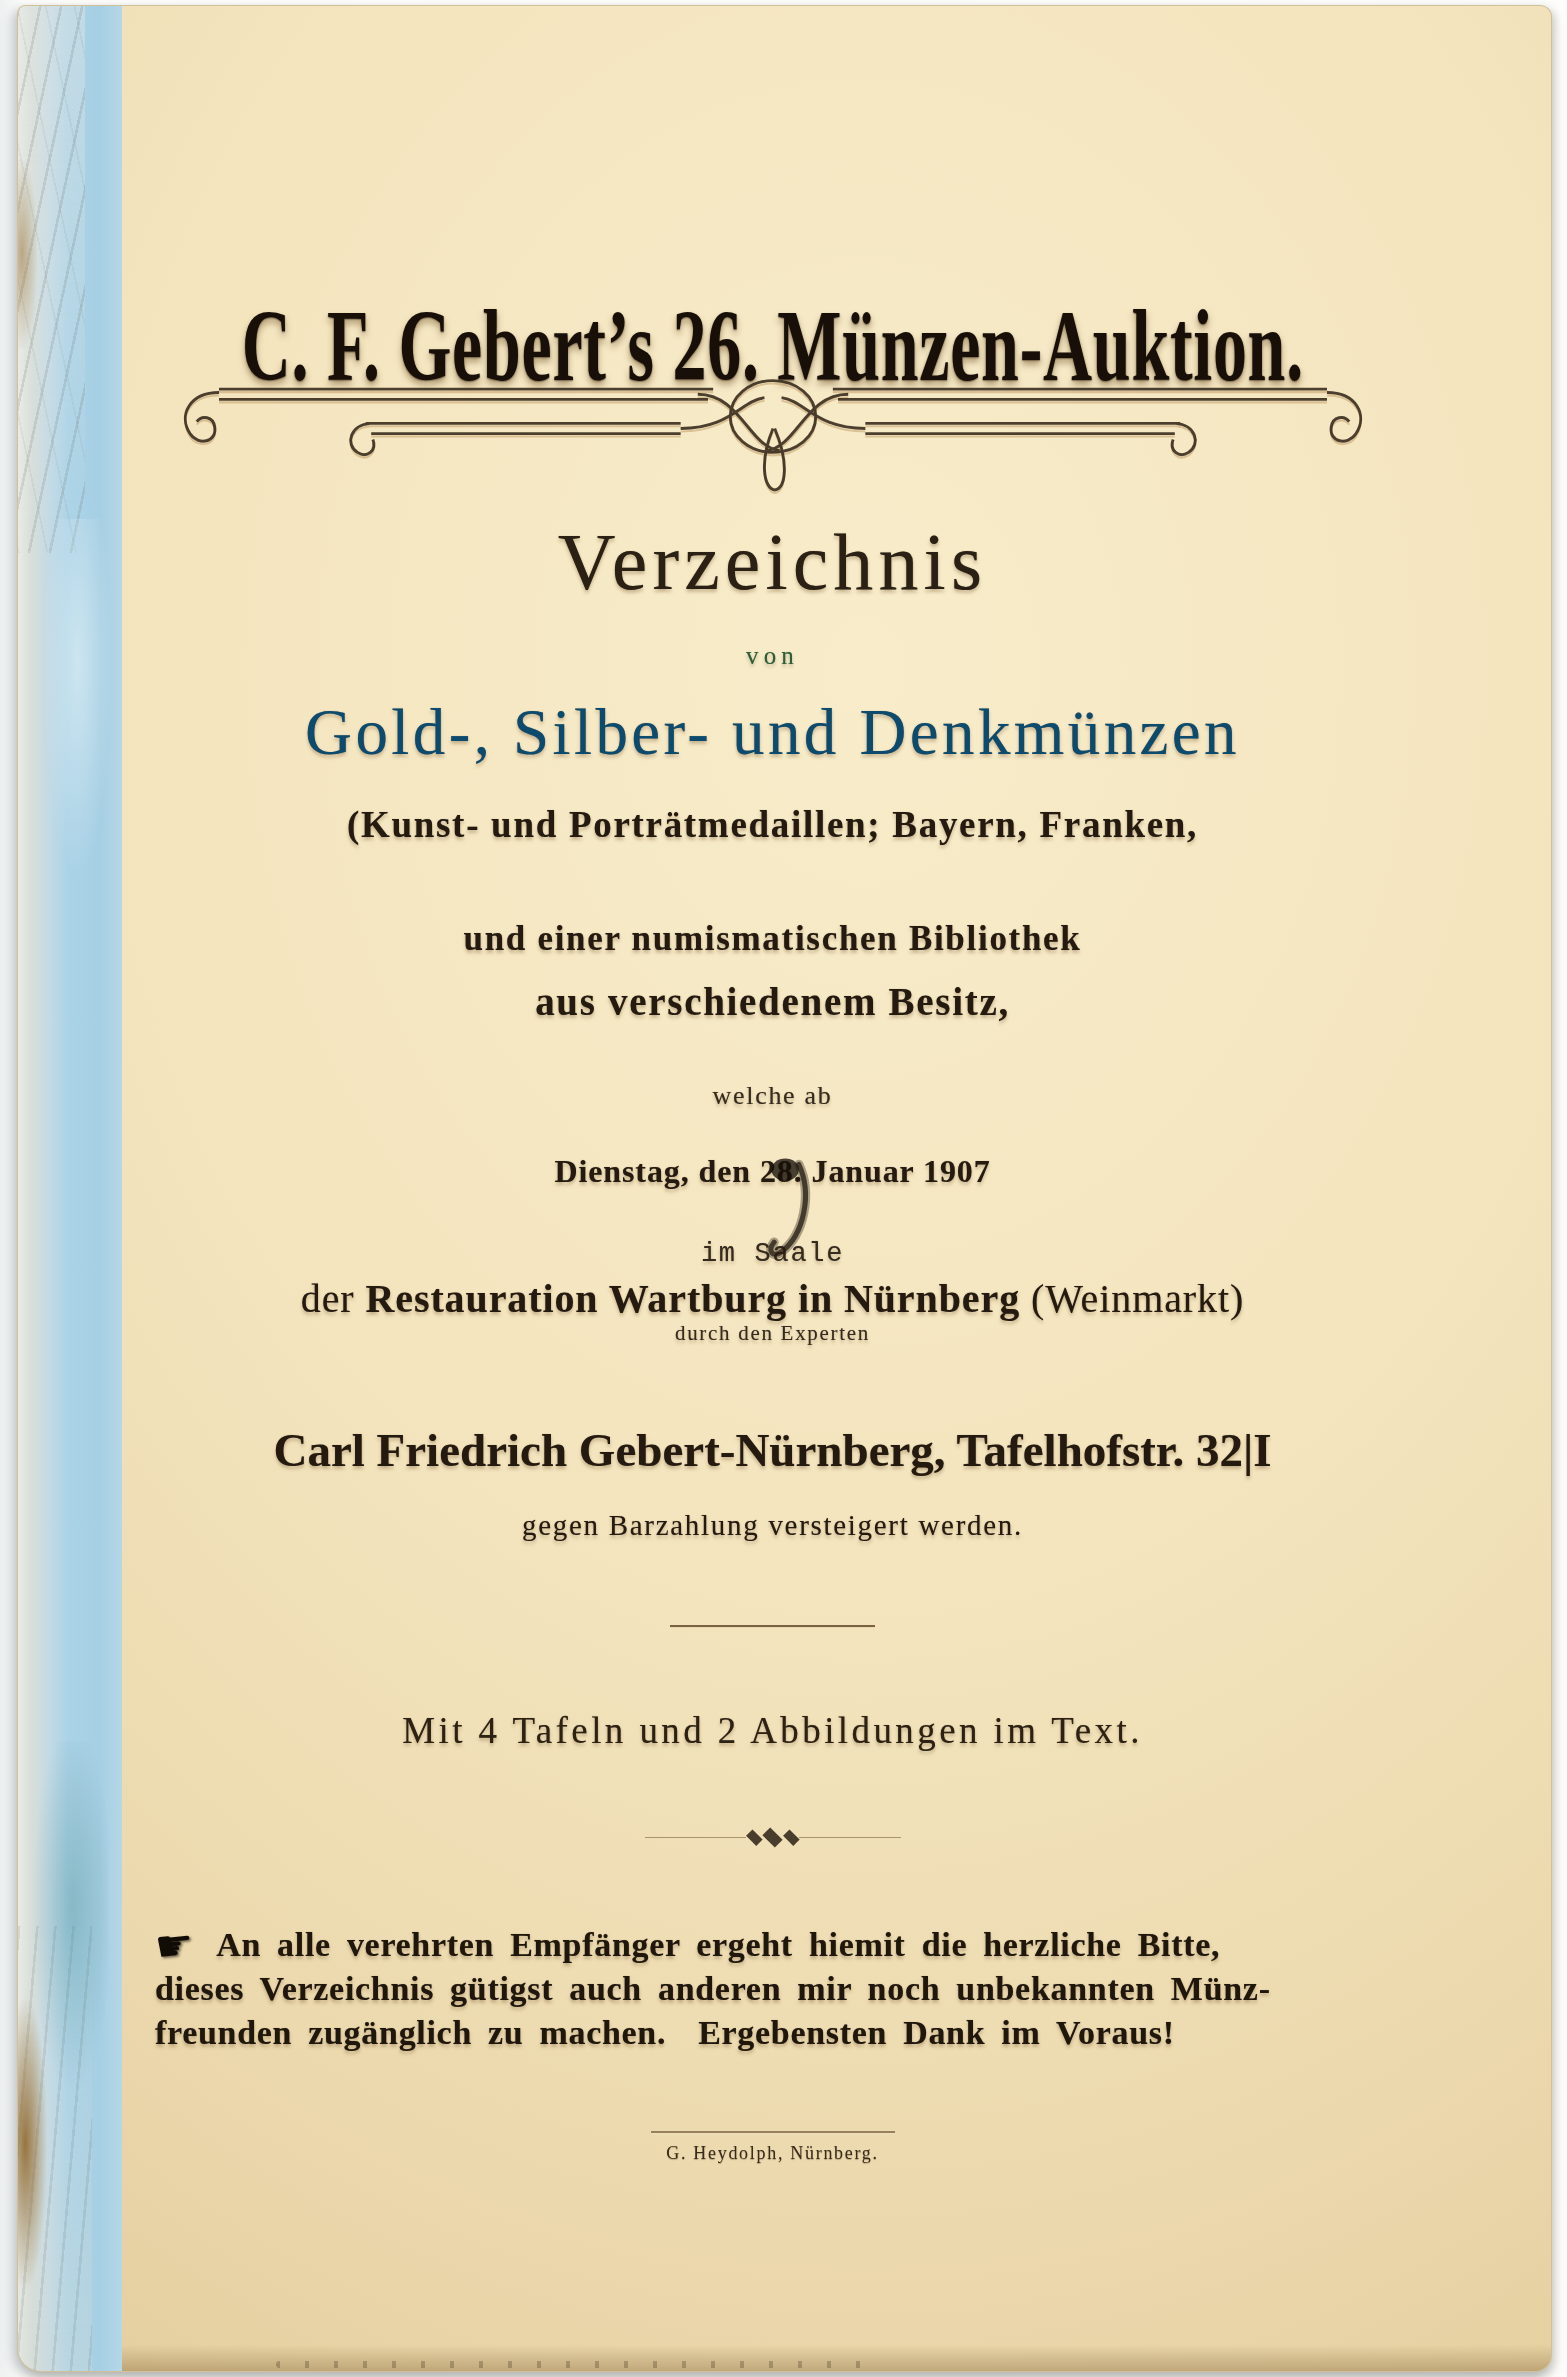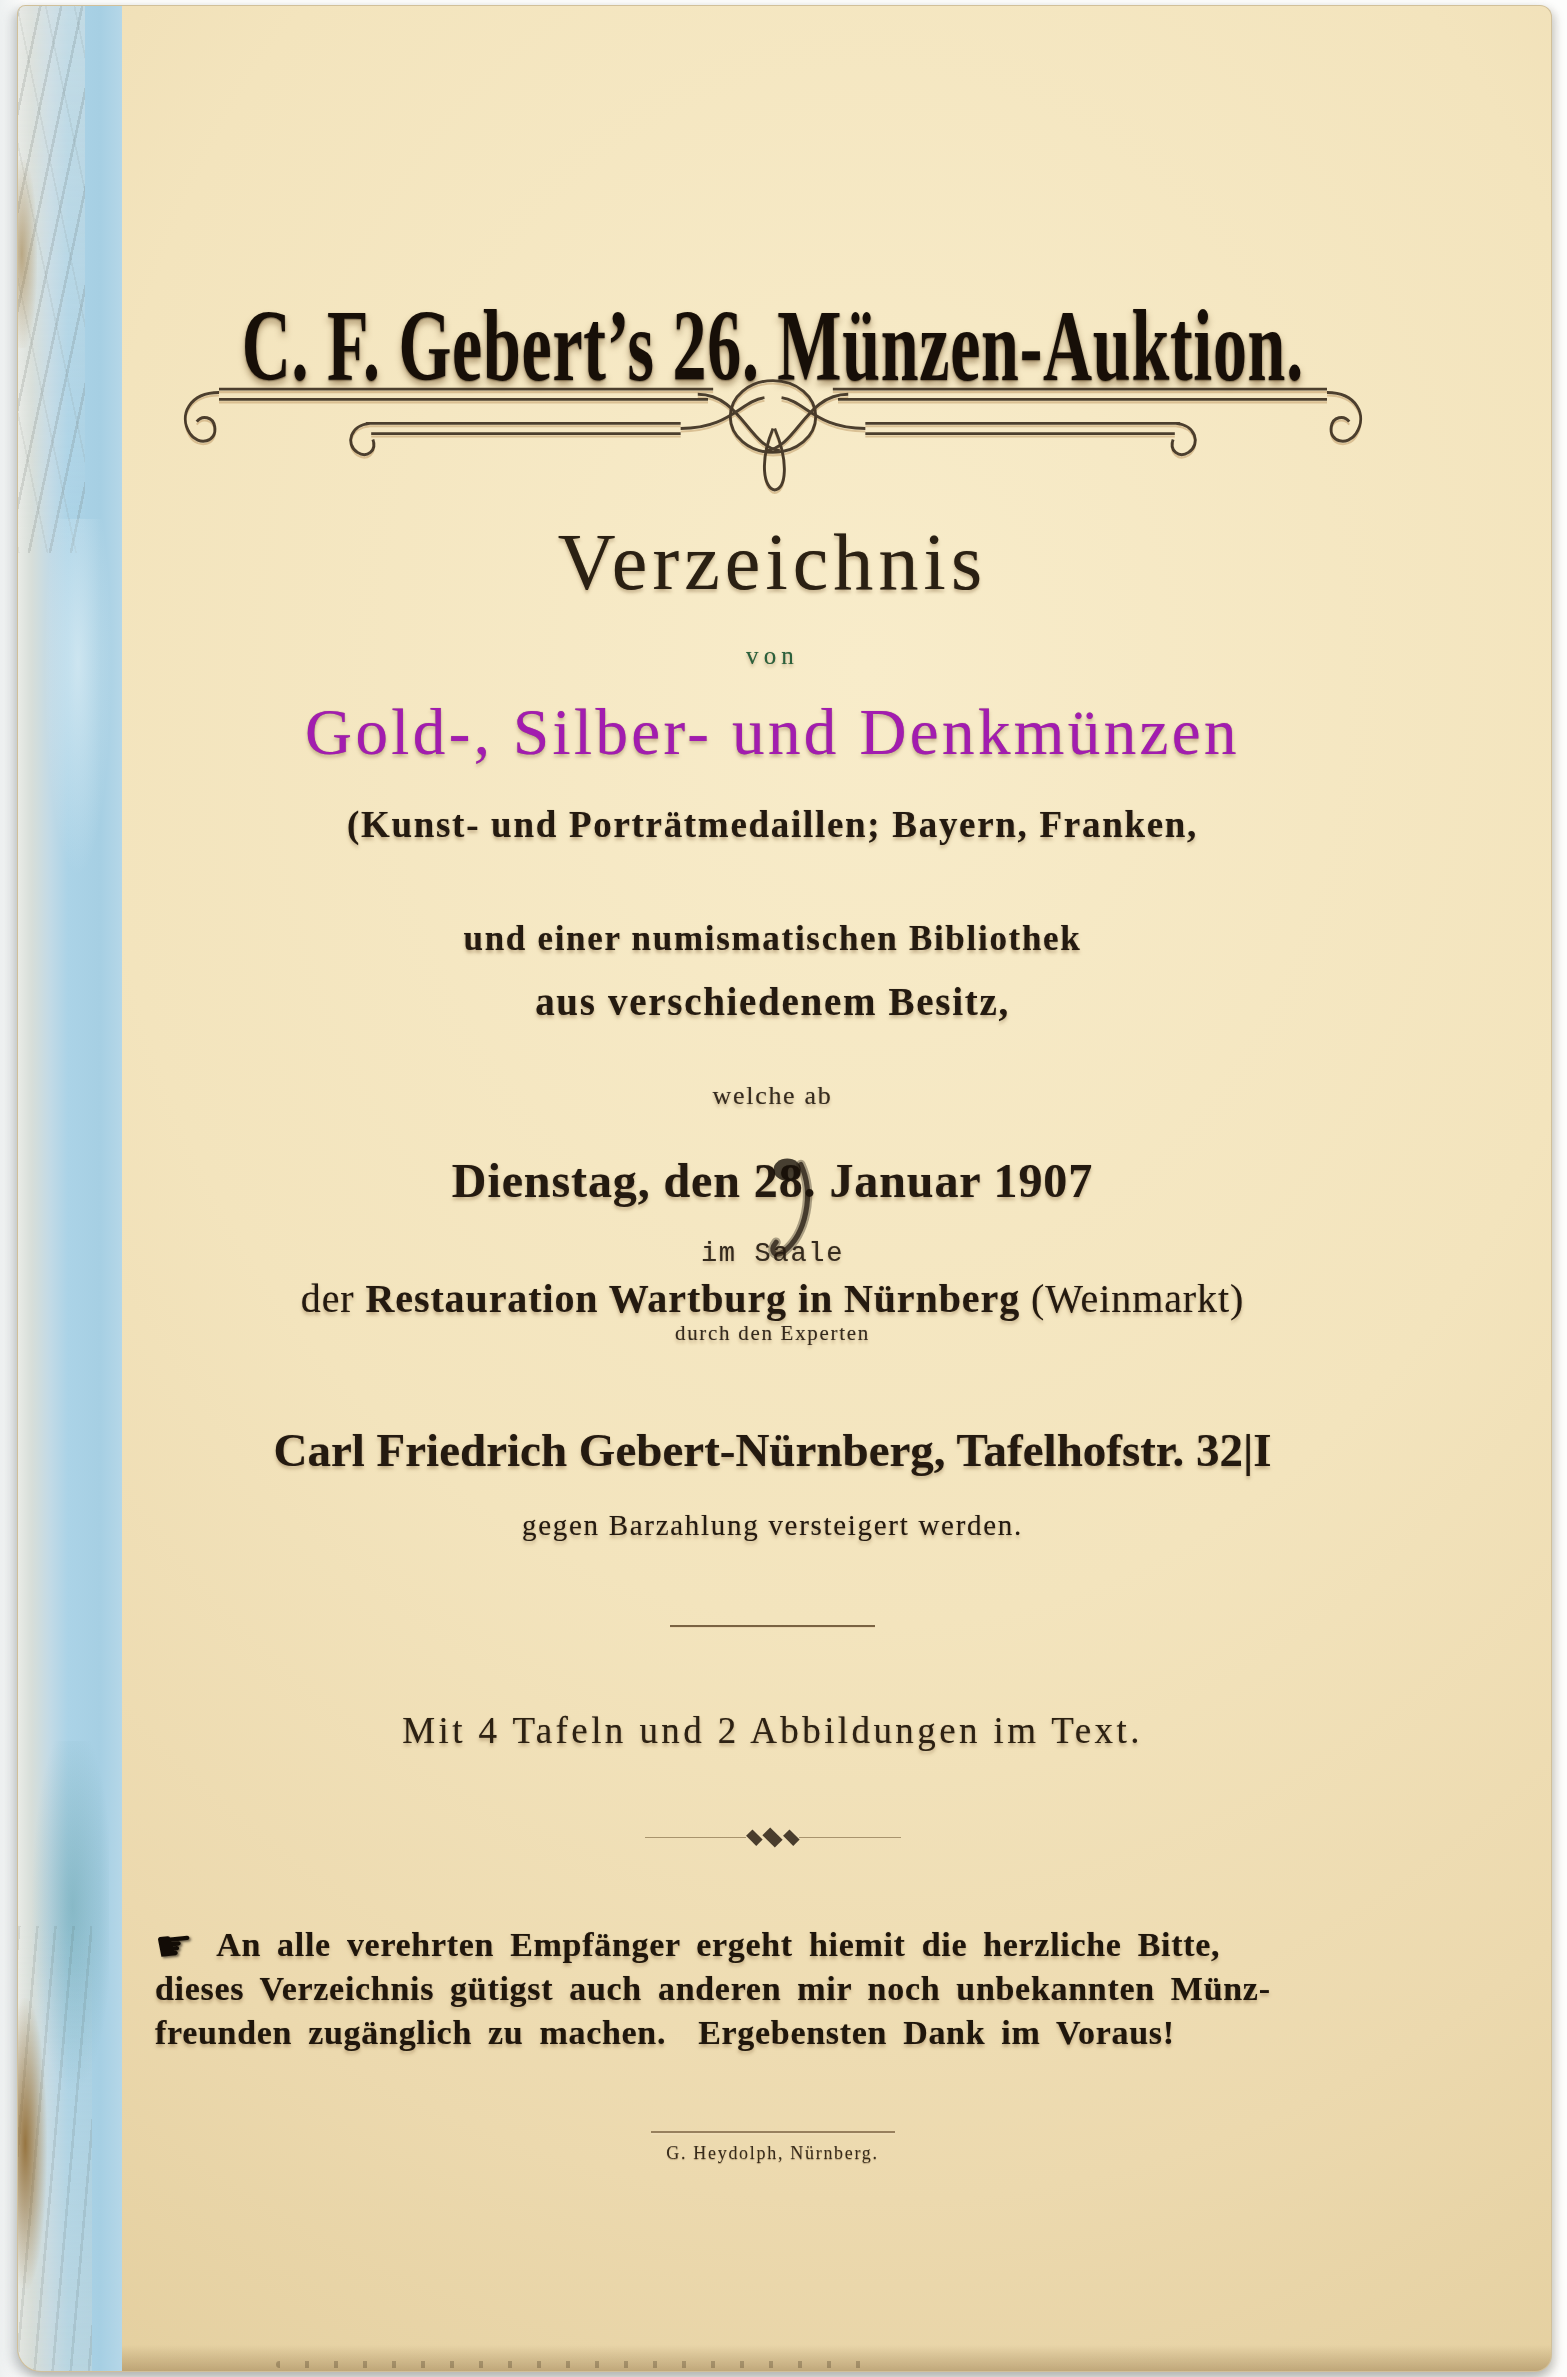--- a/index.html
+++ b/index.html
@@ -89,29 +89,29 @@
   .main-title .stretch {
     display: inline-block; transform: scale(.80, 1.2); transform-origin: 50% 50%;
     text-shadow: 0 4.3px 6px rgba(110,80,40,.5), 0 0.9px 1.7px rgba(40,28,14,.6);
   }
 
   .flourish-wrap { top: 359px; }
   .flourish-wrap svg { display: block; margin: 0 auto; }
 
   .verzeichnis { top: 511px; font-size: 80px; letter-spacing: 5.1px; color: #2a2013; }
   .von { top: 636px; font-size: 25px; letter-spacing: 5.1px; color: #14532d; opacity: .9; }
-  .subject { top: 689px; font-size: 65px; letter-spacing: 3.4px; color: #a21caf; }
+  .subject { top: 689px; font-size: 65px; letter-spacing: 3.4px; color: #0c4a6e; }
 
   .detail1 { top: 797px;  font-size: 37px; font-weight: 700; letter-spacing: 1.7px; }
   .detail2 { top: 855px; font-size: 37px; font-weight: 700; letter-spacing: 1.7px; }
   .detail3 { top: 913px; font-size: 35px; font-weight: 700; letter-spacing: 1.7px; }
   .detail4 { top: 973px; font-size: 39px; font-weight: 700; letter-spacing: 1.7px; }
 
   .welche  { top: 1075px; font-size: 26px; letter-spacing: 1.7px; opacity: .92; }
-  .date    { top: 1147px; font-size: 48px; font-weight: 700; letter-spacing: 0.9px; }
+  .date    { top: 1147px; font-size: 32px; font-weight: 700; letter-spacing: 0.9px; }
   .day-wrap { position: relative; display: inline-block; }
   .day-wrap svg { position: absolute; left: -8.5px; top: 3.4px; overflow: visible; }
   .im-saale { top: 1233px; font-size: 27px; letter-spacing: 1.7px; opacity: .92; font-family: Liberation Mono, monospace; }
   .venue   { top: 1269px; font-size: 40px; letter-spacing: 0.9px; }
   .venue b { font-weight: 700; }
   .expert-intro { top: 1315px; font-size: 21px; letter-spacing: 1.7px; opacity: .92; }
   .expert  { top: 1417px; font-size: 47px; font-weight: 700; }
   .terms   { top: 1503px; font-size: 29px; letter-spacing: 1.7px; }
 
   .rule1-wrap { top: 1619px; }

